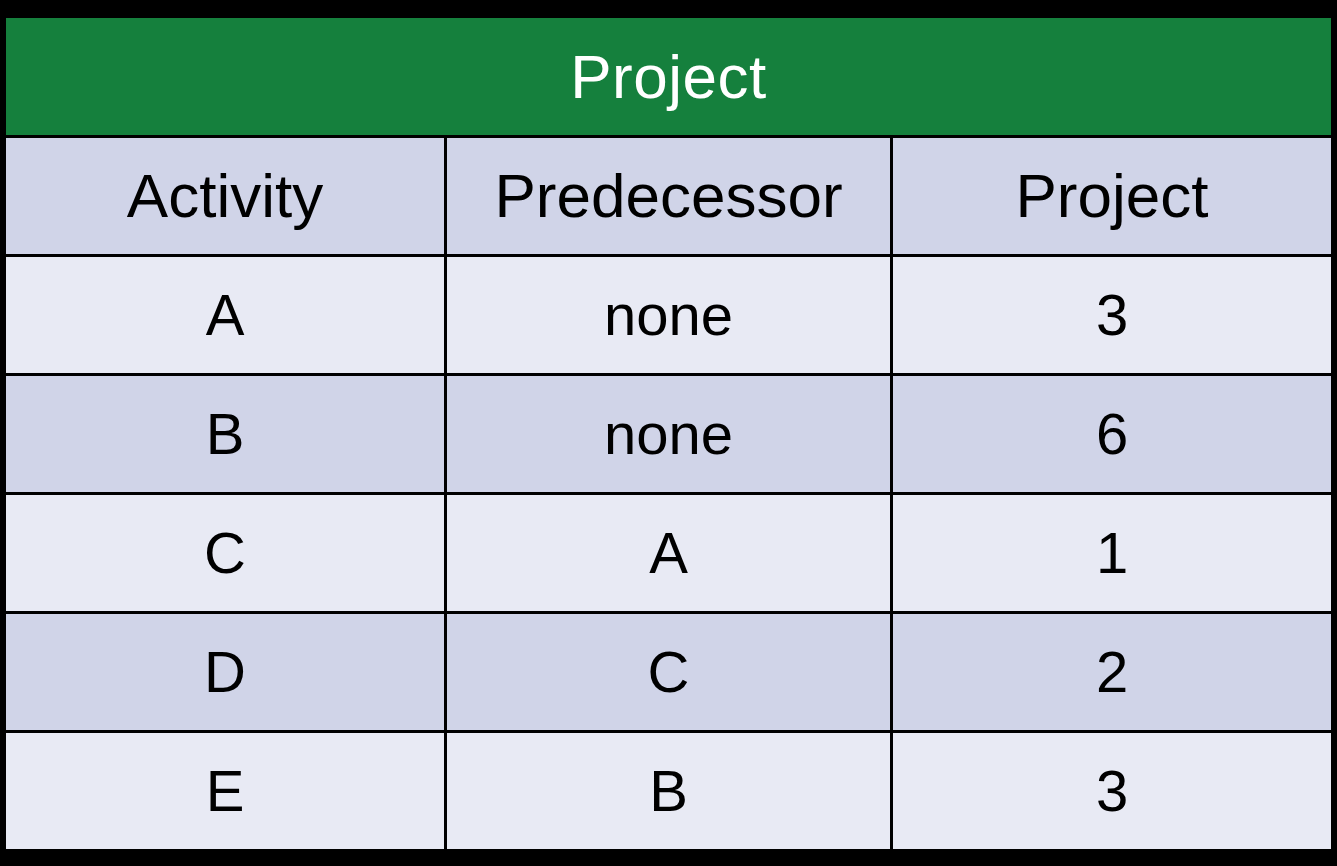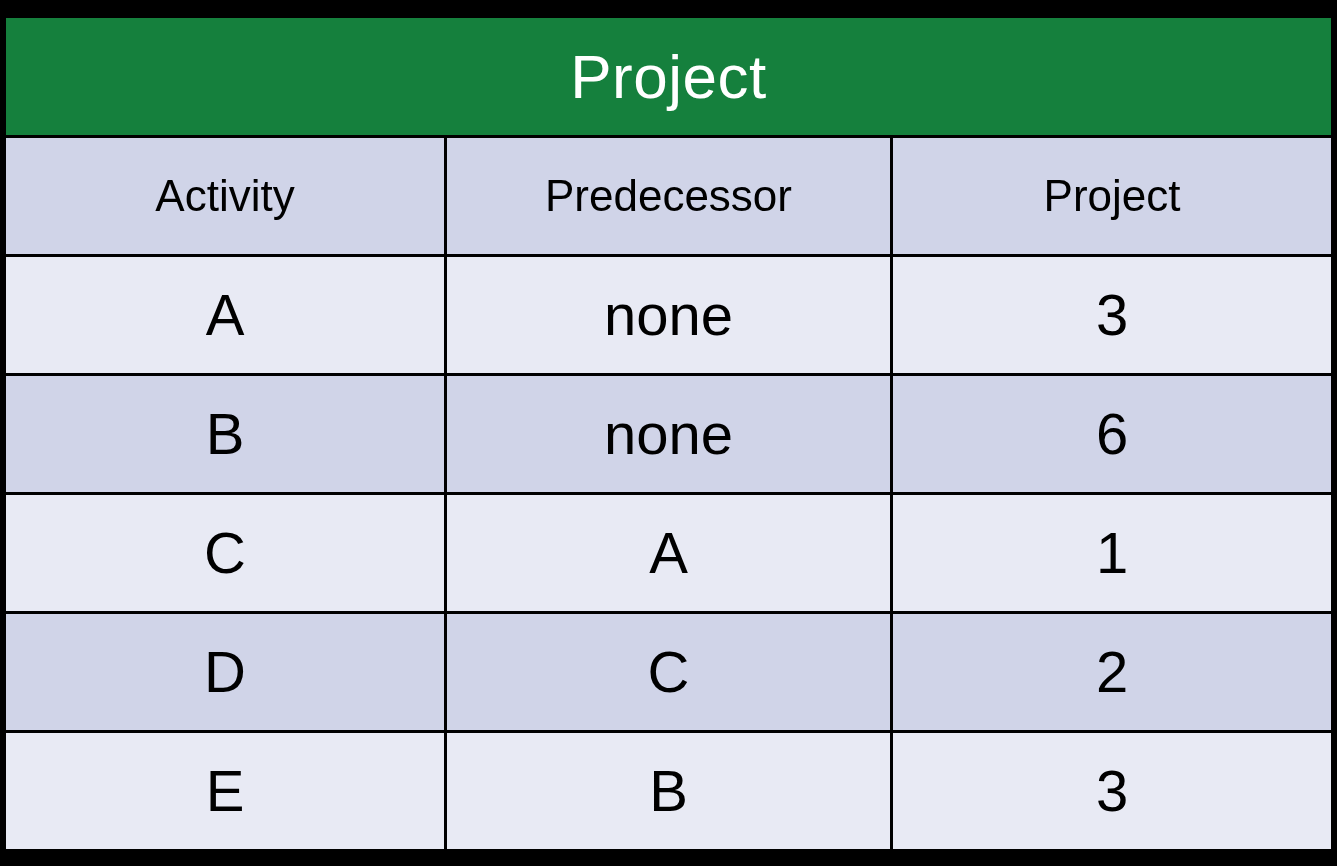--- a/index.html
+++ b/index.html
@@ -59,21 +59,21 @@
     border-top: 0;
     border-left: 0;
     border-right: 0;
   }
 
   
   .col-header-row th {
     height: 116px;
     background: #D0D4E8;
     color: #000000;
-    font-size: 44px;
+    font-size: 62px;
     font-weight: normal;
   }
 
   
   .data-row td {
     height: 116px;
     font-size: 58px;
     font-weight: normal;
     color: #000000;
   }

